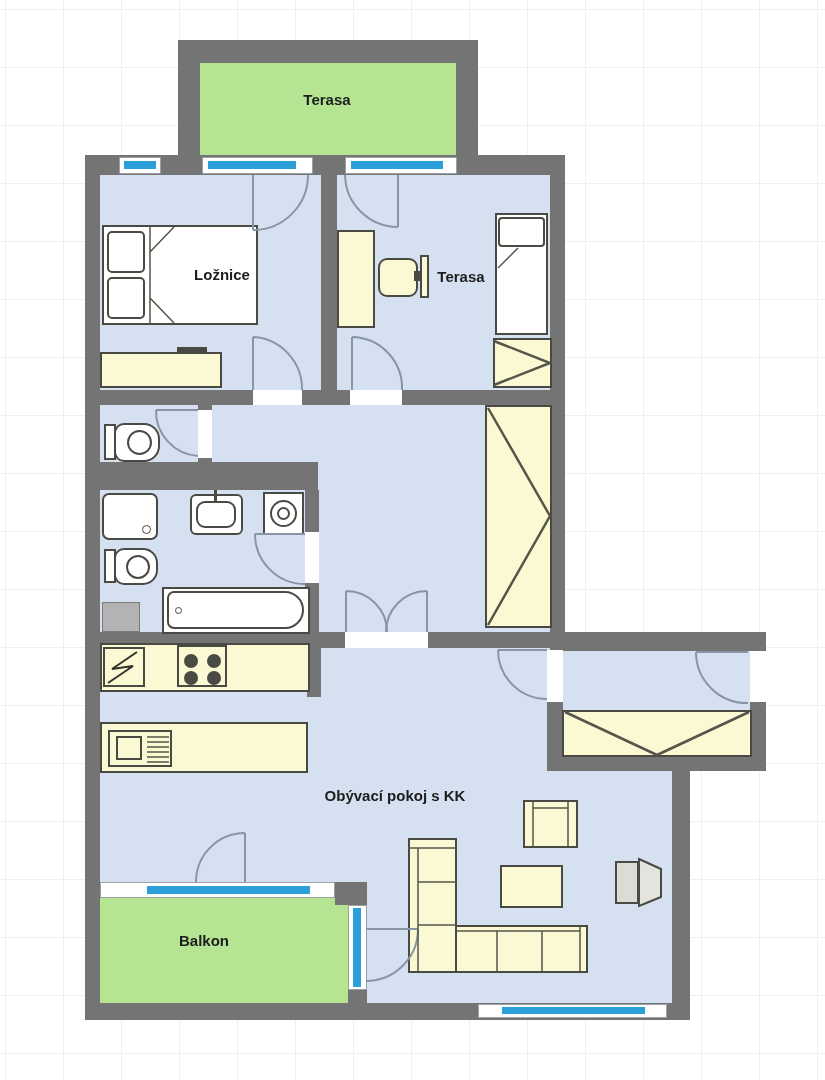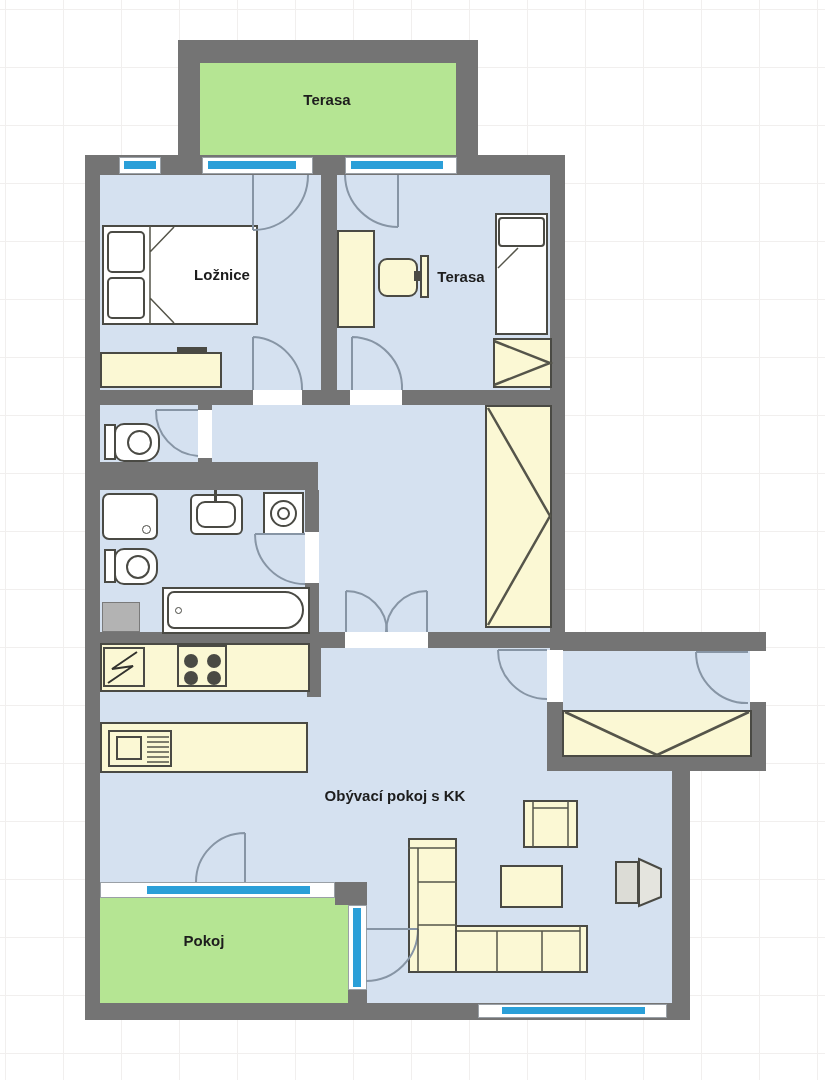--- a/index.html
+++ b/index.html
@@ -138,21 +138,21 @@
   <div class="furn" style="left:408px;top:838px;width:49px;height:135px;"></div>
   <div class="furn" style="left:455px;top:925px;width:133px;height:48px;"></div>
   <div class="furn" style="left:523px;top:800px;width:55px;height:48px;"></div>
   <div class="furn" style="left:500px;top:865px;width:63px;height:43px;"></div>
   <div class="abs" style="left:615px;top:861px;width:24px;height:43px;background:#dcdcd6;border:2px solid #4a4a44;box-sizing:border-box;"></div>
 
   <div class="room-label" style="left:327px;top:99px;">Terasa</div>
   <div class="room-label" style="left:222px;top:274px;">Ložnice</div>
   <div class="room-label" style="left:461px;top:276px;">Terasa</div>
   <div class="room-label" style="left:395px;top:795px;text-align:right;">Obývací pokoj s KK</div>
-  <div class="room-label" style="left:204px;top:940px;">Pokoj</div>
+  <div class="room-label" style="left:204px;top:940px;">Balkon</div>
 
   <svg class="overlay" width="825" height="1080" viewBox="0 0 825 1080">
 
     <g stroke="#8795a5" stroke-width="2" fill="none">
       <path d="M253,175 L253,230 M253,230 A55,55 0 0 0 308,175"></path>
       <path d="M398,175 L398,227 M345,175 A53,53 0 0 0 398,227"></path>
       <path d="M253,337 L253,390 M253,337 A52,52 0 0 1 302,390"></path>
       <path d="M352,337 L352,390 M352,337 A51,51 0 0 1 402,390"></path>
       <path d="M156,410 L198,410 M156,410 A45,45 0 0 0 198,456"></path>
       <path d="M255,534 L305,534 M255,534 A50,50 0 0 0 305,584"></path>

